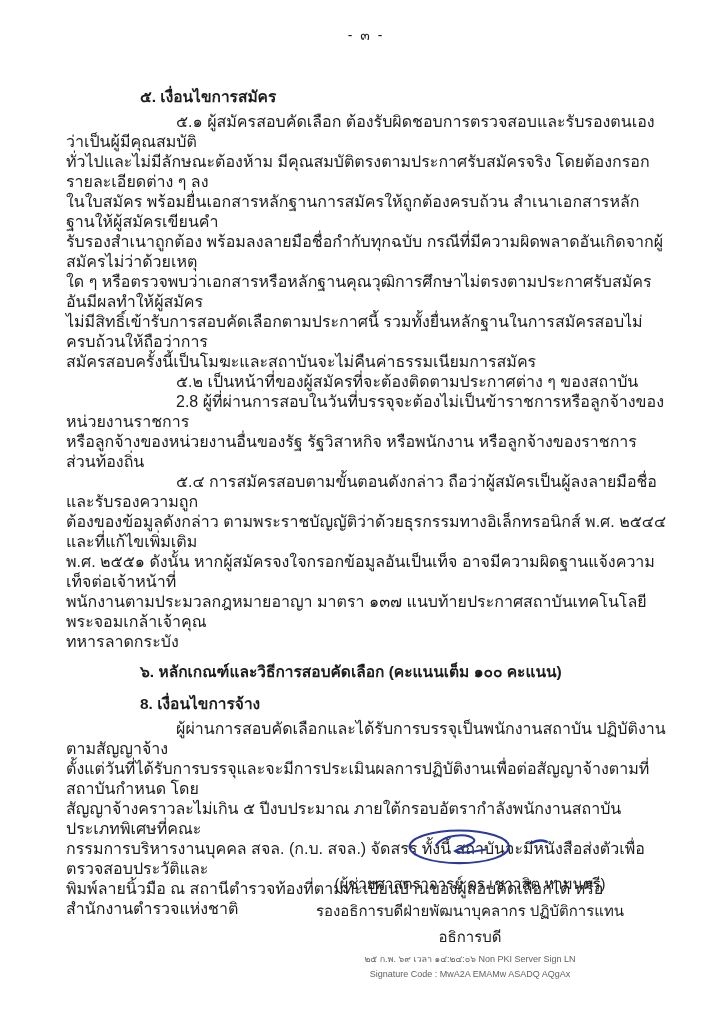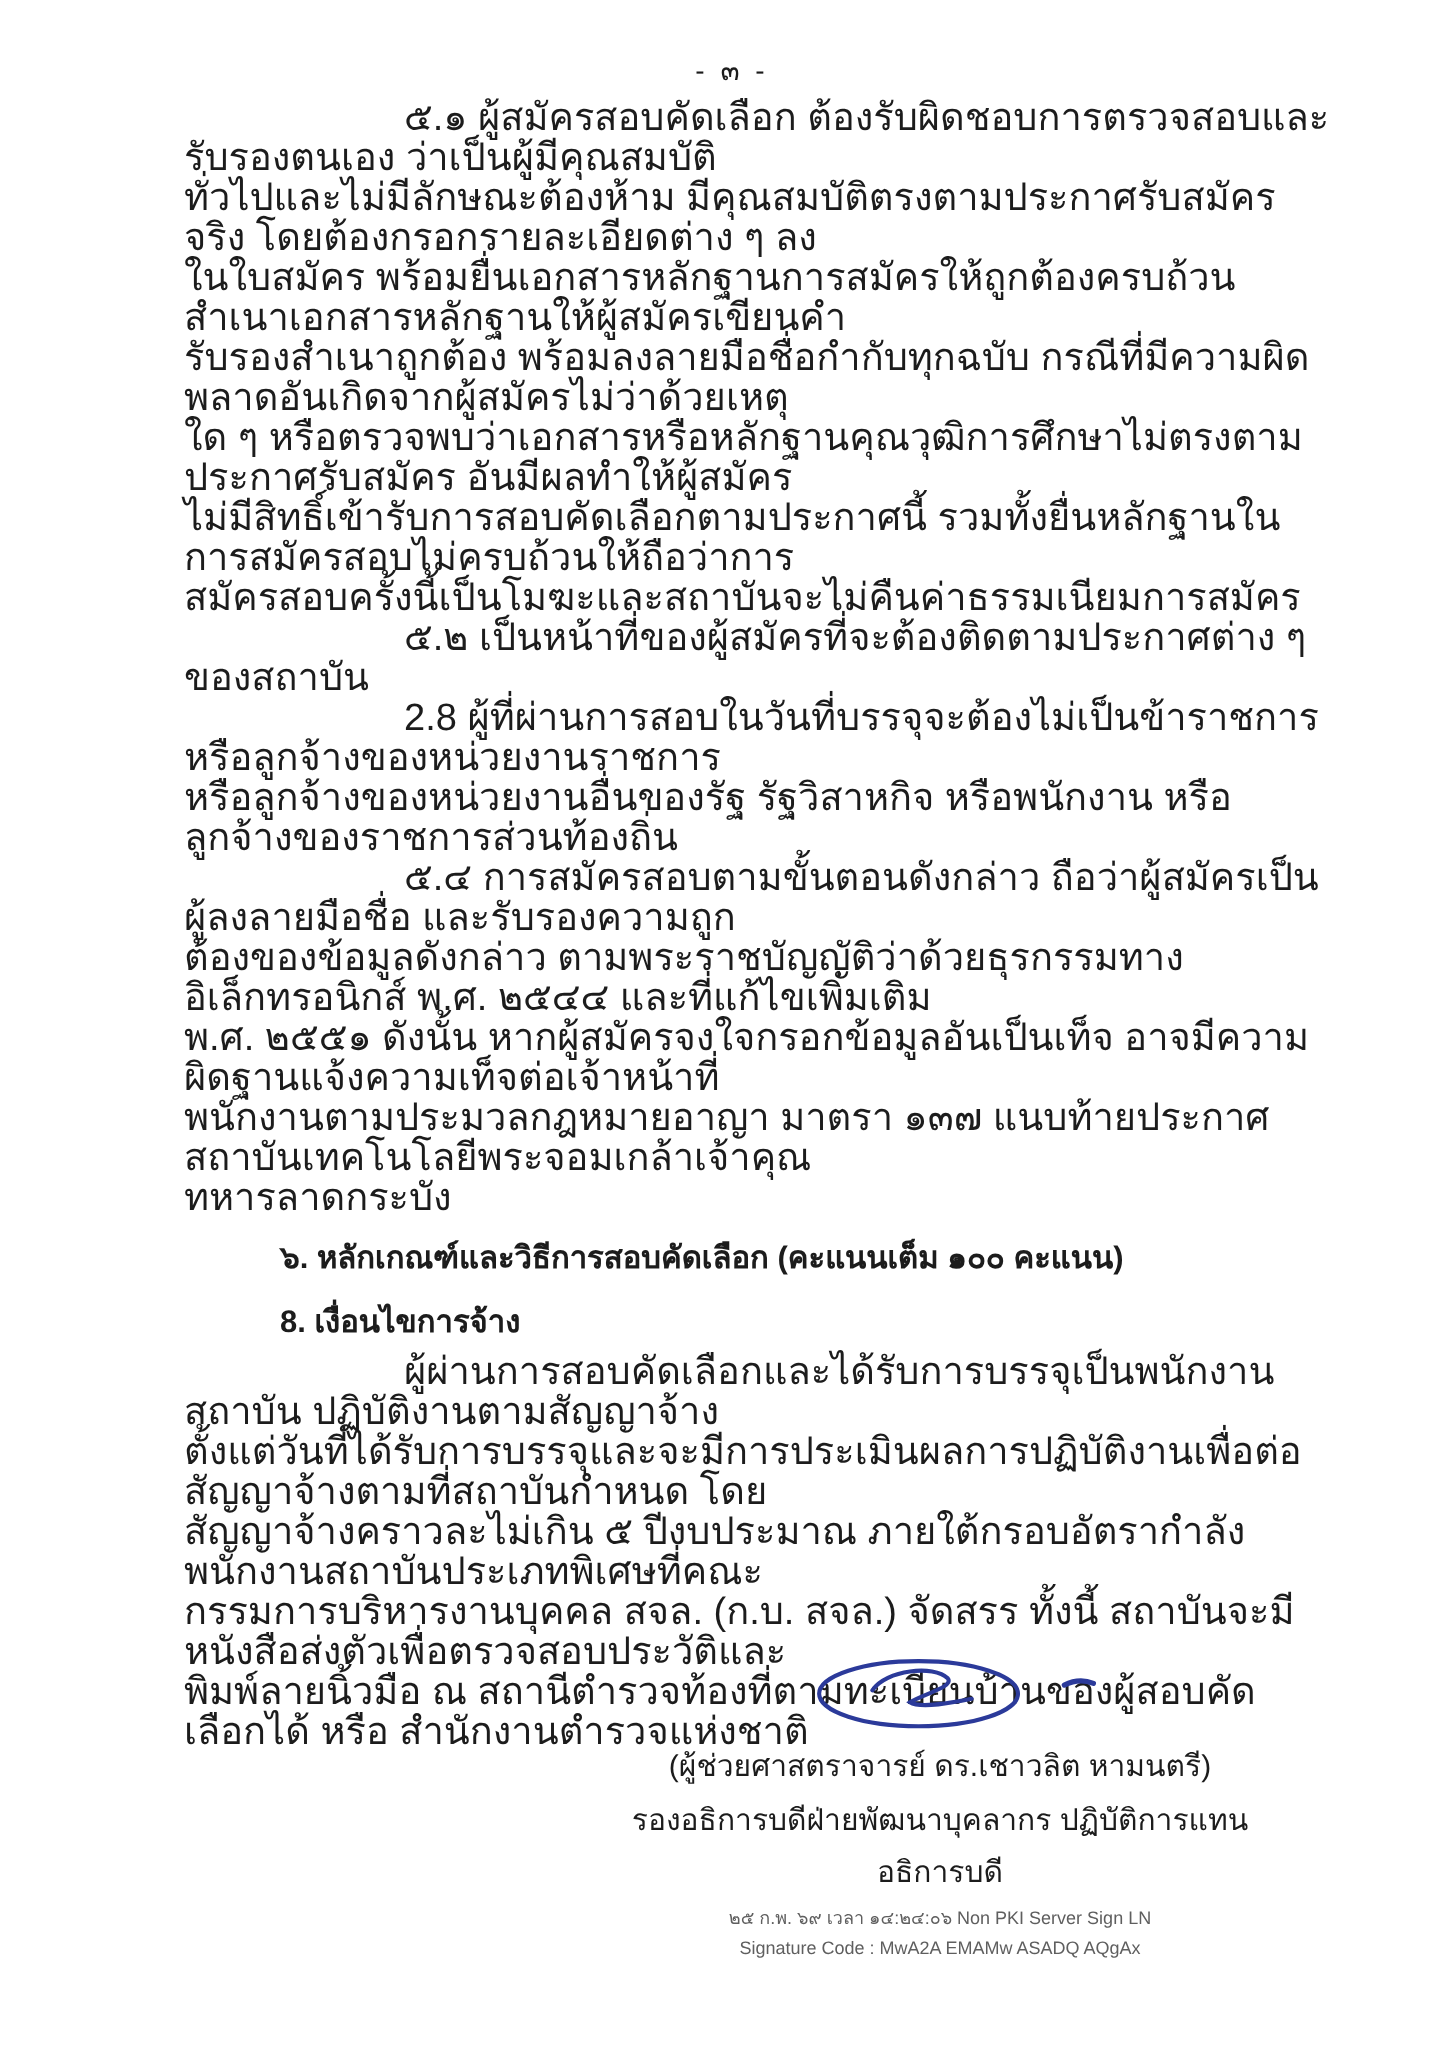--- a/index.html
+++ b/index.html
@@ -26,26 +26,25 @@
   .heading {
     font-weight:bold;
     font-size:15.5px;
     line-height:22px;
     margin-left:74px;
   }
   .h-s5 { margin-top:40px; }
   .h-s6 { margin-top:9px; }
   .h-s7 { margin-top:10px; }
   .para {
-    font-size:19px;
+    font-size:16px;
     line-height:20px;
     white-space:pre-line;
     text-indent:110px;
     margin-top:4px;
-    margin-left:26px;
   }
   .para.tight { margin-top:0; }
   .signature-block {
     position:absolute;
     left:300px;
     top:820px;
     width:340px;
     text-align:center;
     font-size:15px;
     line-height:20px;
@@ -63,20 +62,21 @@
   .stamp-line2 { color:#5f5f5f; font-size:9px; line-height:15px; }
 </style>
 </head>
 <body>
 
 <div class="page">
   <div class="content">
 
     <div class="page-num">- ๓ -</div>
 
+    <div class="heading h-s5">๕. เงื่อนไขการสมัคร</div>
     <div class="para">๕.๑ ผู้สมัครสอบคัดเลือก ต้องรับผิดชอบการตรวจสอบและรับรองตนเอง ว่าเป็นผู้มีคุณสมบัติ
 ทั่วไปและไม่มีลักษณะต้องห้าม มีคุณสมบัติตรงตามประกาศรับสมัครจริง โดยต้องกรอกรายละเอียดต่าง ๆ ลง
 ในใบสมัคร พร้อมยื่นเอกสารหลักฐานการสมัครให้ถูกต้องครบถ้วน สำเนาเอกสารหลักฐานให้ผู้สมัครเขียนคำ
 รับรองสำเนาถูกต้อง พร้อมลงลายมือชื่อกำกับทุกฉบับ กรณีที่มีความผิดพลาดอันเกิดจากผู้สมัครไม่ว่าด้วยเหตุ
 ใด ๆ หรือตรวจพบว่าเอกสารหรือหลักฐานคุณวุฒิการศึกษาไม่ตรงตามประกาศรับสมัคร อันมีผลทำให้ผู้สมัคร
 ไม่มีสิทธิ์เข้ารับการสอบคัดเลือกตามประกาศนี้ รวมทั้งยื่นหลักฐานในการสมัครสอบไม่ครบถ้วนให้ถือว่าการ
 สมัครสอบครั้งนี้เป็นโมฆะและสถาบันจะไม่คืนค่าธรรมเนียมการสมัคร</div>
     <div class="para tight">๕.๒ เป็นหน้าที่ของผู้สมัครที่จะต้องติดตามประกาศต่าง ๆ ของสถาบัน</div>
     <div class="para tight">2.8 ผู้ที่ผ่านการสอบในวันที่บรรจุจะต้องไม่เป็นข้าราชการหรือลูกจ้างของหน่วยงานราชการ
 หรือลูกจ้างของหน่วยงานอื่นของรัฐ รัฐวิสาหกิจ หรือพนักงาน หรือลูกจ้างของราชการส่วนท้องถิ่น</div>

